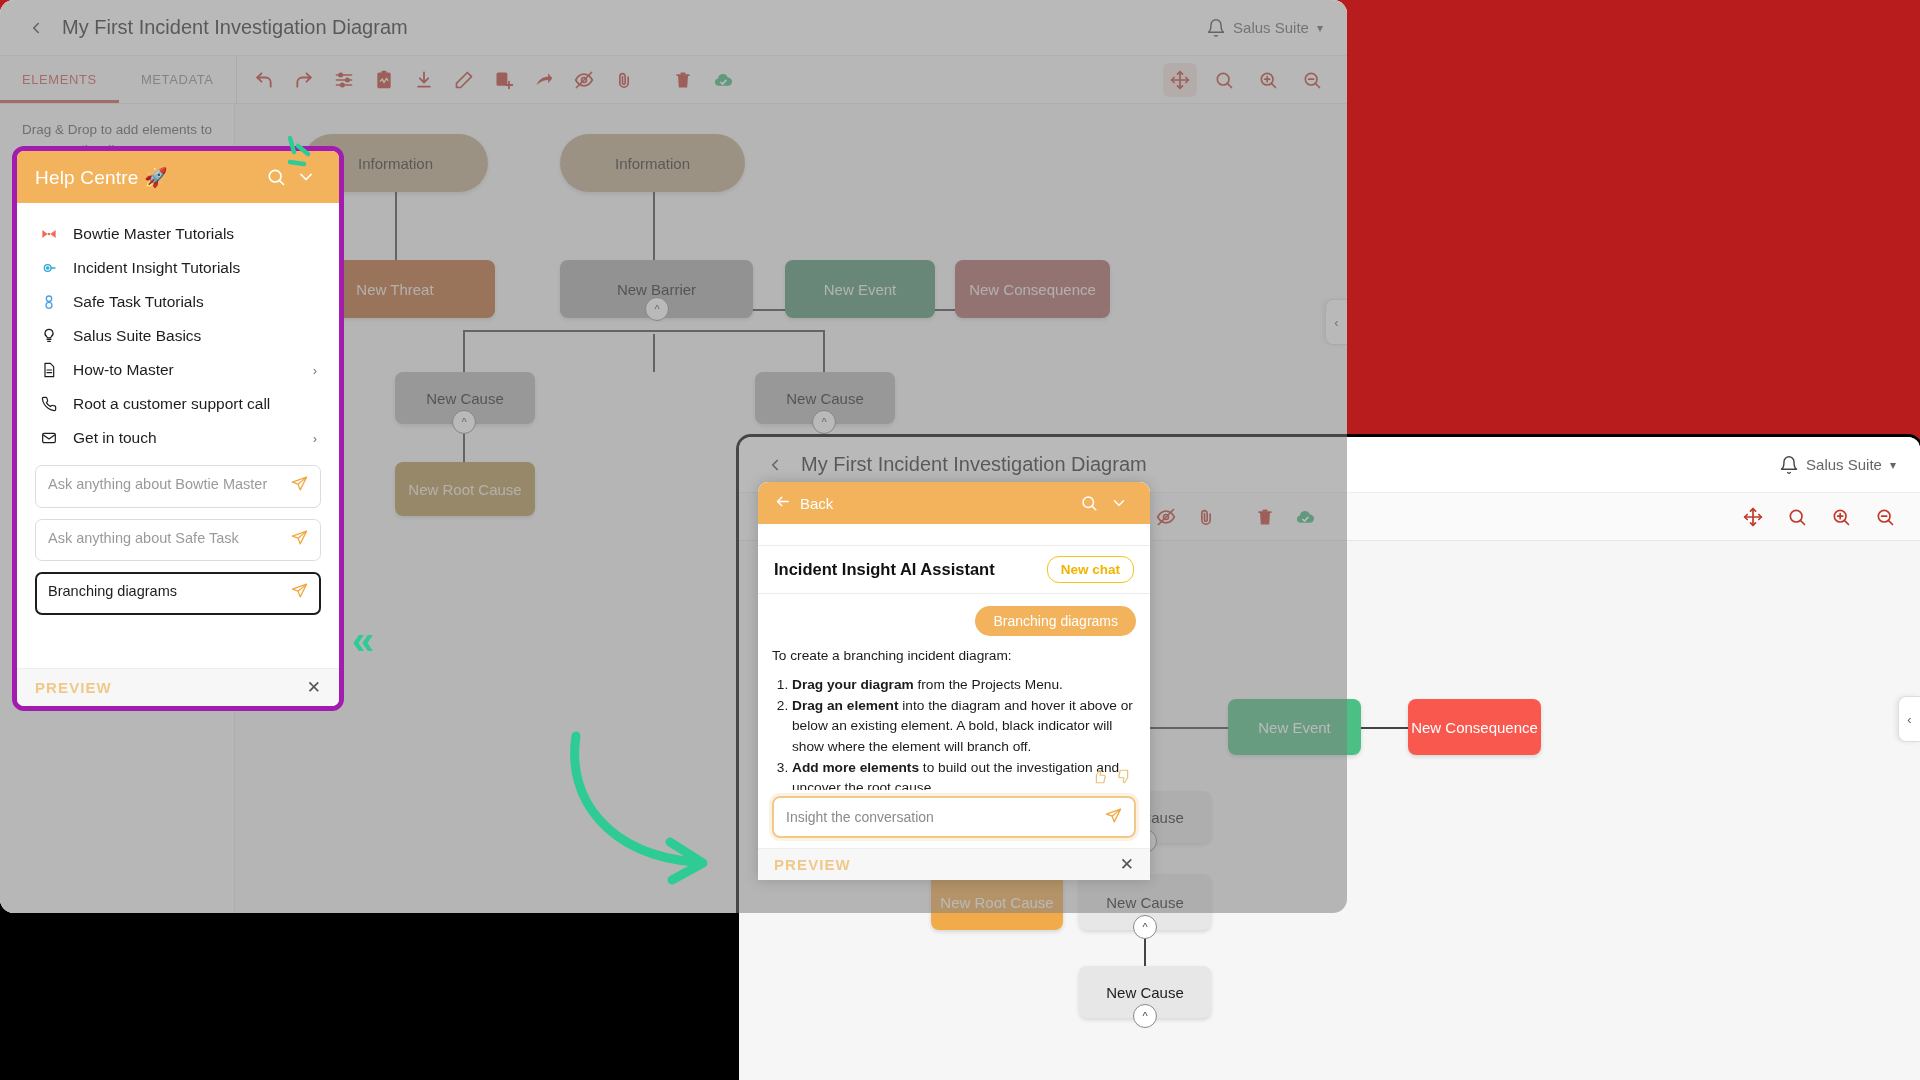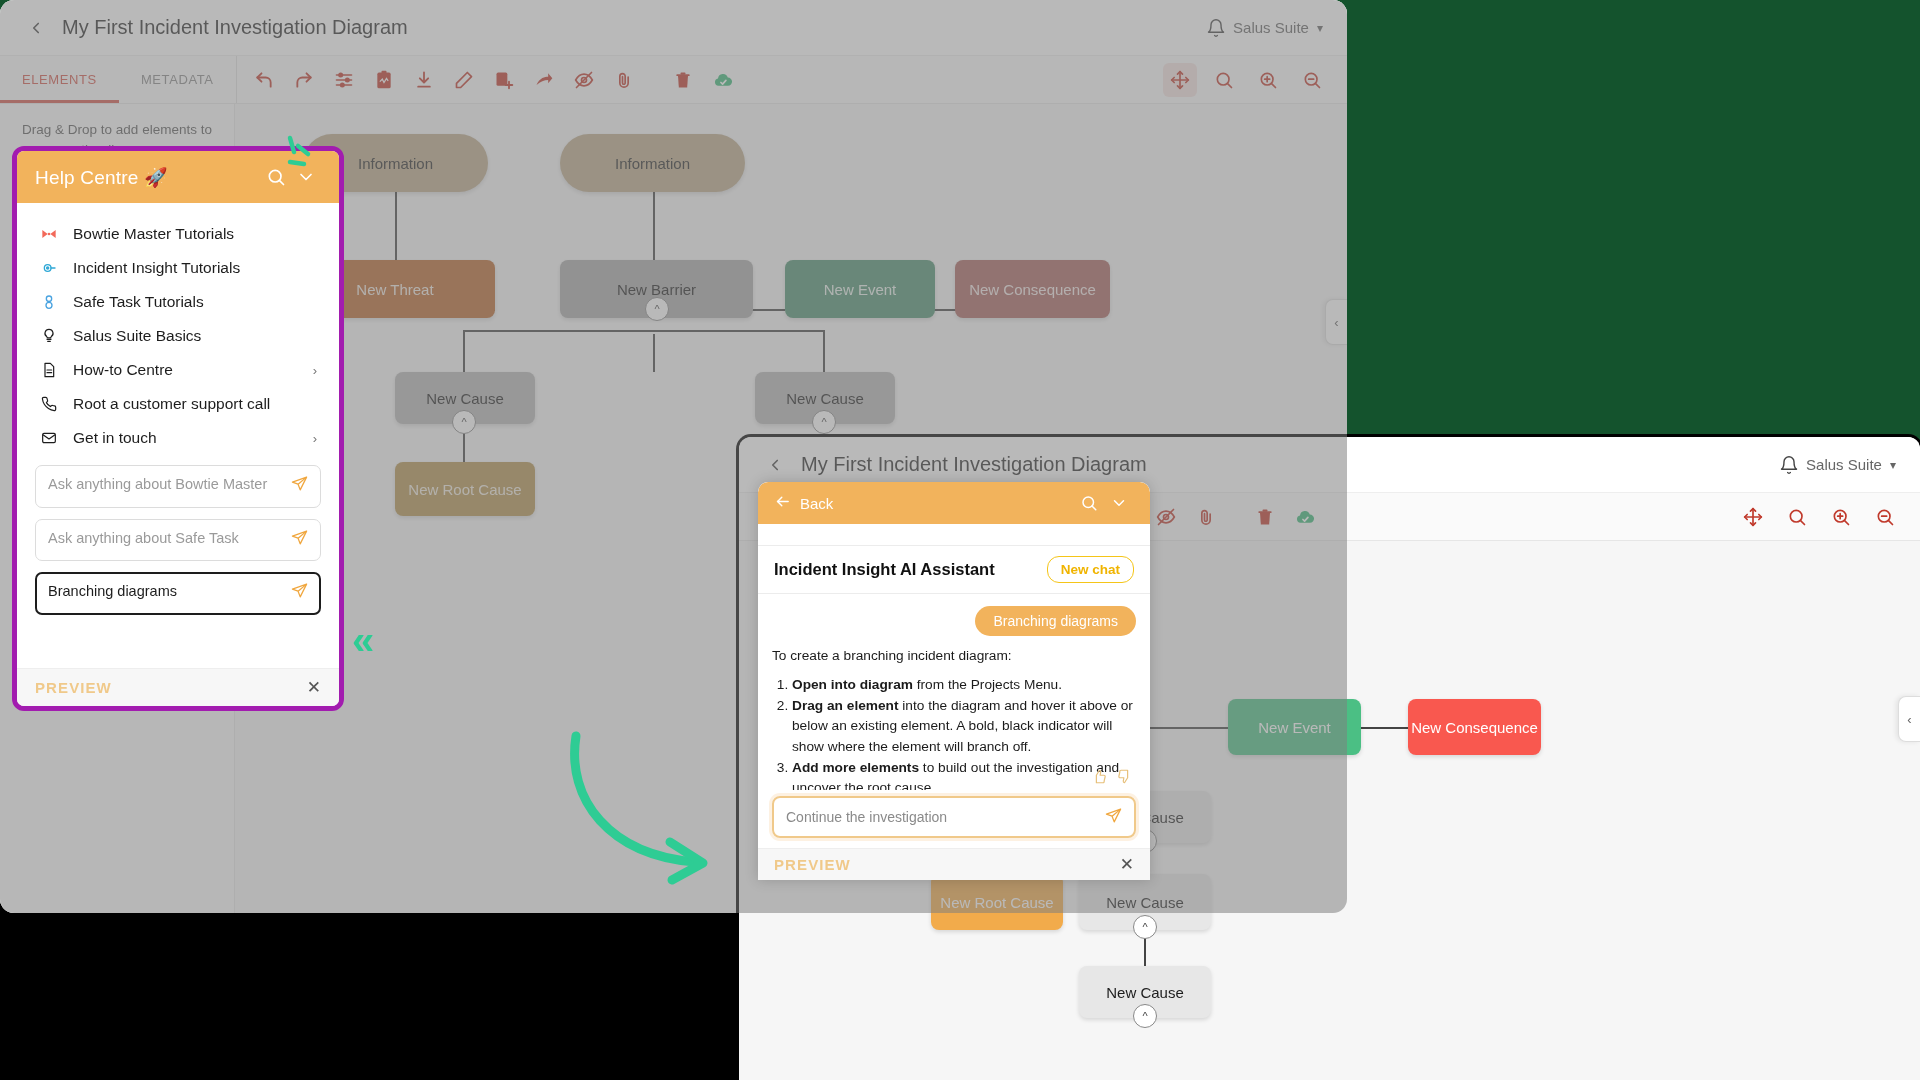--- a/index.html
+++ b/index.html
@@ -2,21 +2,21 @@
 <html><head>
 <meta charset="utf-8">
 <style>
   * { box-sizing: border-box; margin: 0; padding: 0; }
   html, body {
     width: 1920px; height: 1080px;
     background: #000;
     font-family: "Liberation Sans", sans-serif;
     overflow: hidden;
   }
-  .stage { position: relative; width: 1920px; height: 860px; background: #14532d; }
+  .stage { position: relative; width: 1920px; height: 860px; background: #b91c1c; }
 
   
   .window {
     position: absolute;
     background: #fff;
     border-radius: 14px;
     overflow: hidden;
   }
   .win-back {
     left: 0px; top: 0px; width: 1347px; height: 913px;
@@ -476,21 +476,21 @@
         </span>
         <span>Salus Suite Basics</span>
       </div>
       <div class="help-item">
         <span class="gi">
           <svg viewBox="0 0 24 24" width="16" height="16" fill="none" stroke="#1d1d1d" stroke-width="1.8" stroke-linejoin="round">
               <path d="M6 2h8l5 5v15H6z"></path>
               <path d="M9 12h7M9 16h7" stroke-linecap="round"></path>
             </svg>
         </span>
-        <span>How-to Centre</span>
+        <span>How-to Master</span>
         <span class="chev">›</span>
       </div>
       <div class="help-item">
         <span class="gi">
           <svg viewBox="0 0 24 24" width="16" height="16" fill="none" stroke="#1d1d1d" stroke-width="1.8" stroke-linecap="round" stroke-linejoin="round">
               <path d="M22 16.9v3a2 2 0 0 1-2.2 2 19.8 19.8 0 0 1-8.6-3.1 19.5 19.5 0 0 1-6-6A19.8 19.8 0 0 1 2.1 4.2 2 2 0 0 1 4.1 2h3a2 2 0 0 1 2 1.7c.1 1 .4 1.9.7 2.8a2 2 0 0 1-.5 2.1L8.1 9.9a16 16 0 0 0 6 6l1.3-1.2a2 2 0 0 1 2.1-.5c.9.3 1.8.6 2.8.7a2 2 0 0 1 1.7 2z"></path>
             </svg>
         </span>
         <span>Root a customer support call</span>
       </div>
@@ -749,21 +749,21 @@
       <div class="new-chat">New chat</div>
     </div>
 
     <div class="ai-body">
       <div class="bubble-user">Branching diagrams</div>
 
       <div class="ai-text">
         <p>To create a branching incident diagram:</p>
         <ol>
           <li>
-            <b>Open into diagram</b><span> from the Projects Menu.</span>
+            <b>Drag your diagram</b><span> from the Projects Menu.</span>
           </li>
           <li>
             <b>Drag an element</b><span> into the diagram and hover it above or below an existing element. A bold, black indicator will show where the element will branch off.</span>
           </li>
           <li>
             <b>Add more elements</b><span> to build out the investigation and uncover the root cause.</span>
           </li>
         </ol>
 
       </div>
@@ -777,21 +777,21 @@
         <span>
           <svg viewBox="0 0 24 24" width="15" height="15" fill="none" stroke="currentColor" stroke-width="1.9" stroke-linejoin="round">
               <path d="M17 2v12l-5 8a2.4 2.4 0 0 1-2-2.6L11 14H5a2 2 0 0 1-2-2.4l1.6-7A2 2 0 0 1 6.6 2z"></path>
             </svg>
         </span>
       </div>
     </div>
 
     <div class="ai-foot">
       <div class="ai-input">
-        <span class="txt">Continue the investigation</span>
+        <span class="txt">Insight the conversation</span>
         <span class="send">
           <svg viewBox="0 0 24 24" width="17" height="17" fill="none" stroke="currentColor" stroke-width="1.8" stroke-linejoin="round">
               <path d="M22 3L2 10l8 3 3 8z"></path>
               <path d="M22 3L10 13"></path>
             </svg>
         </span>
       </div>
     </div>
 
     <div class="ai-bar">

